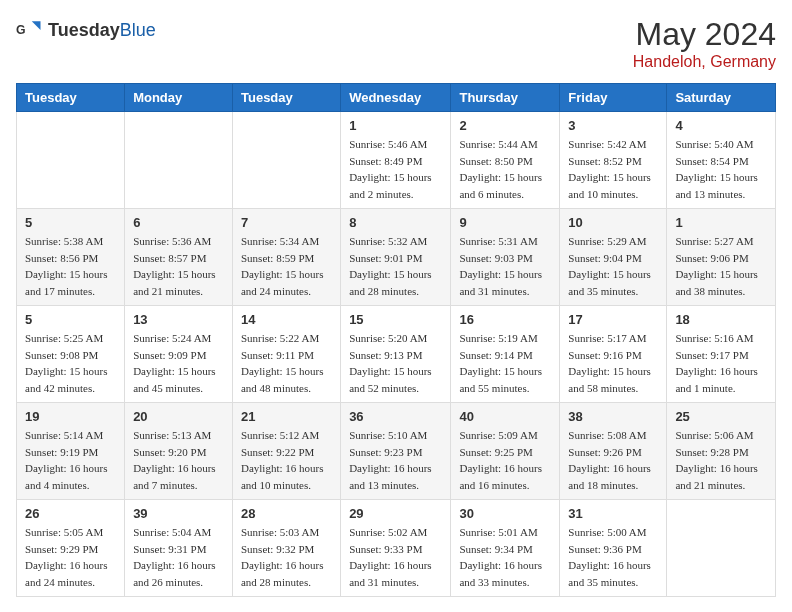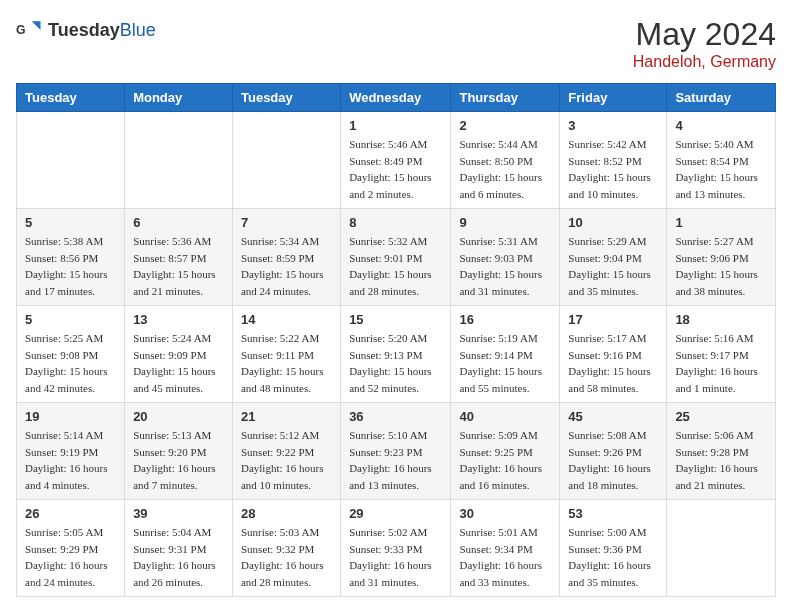--- a/index.html
+++ b/index.html
@@ -219,21 +219,21 @@
         </td>
         <td>
           <span class="day-number">36</span>
           <div class="day-info">Sunrise: 5:10 AM<br>Sunset: 9:23 PM<br>Daylight: 16 hours<br>and 13 minutes.</div>
         </td>
         <td>
           <span class="day-number">40</span>
           <div class="day-info">Sunrise: 5:09 AM<br>Sunset: 9:25 PM<br>Daylight: 16 hours<br>and 16 minutes.</div>
         </td>
         <td>
-          <span class="day-number">45</span>
+          <span class="day-number">38</span>
           <div class="day-info">Sunrise: 5:08 AM<br>Sunset: 9:26 PM<br>Daylight: 16 hours<br>and 18 minutes.</div>
         </td>
         <td>
           <span class="day-number">25</span>
           <div class="day-info">Sunrise: 5:06 AM<br>Sunset: 9:28 PM<br>Daylight: 16 hours<br>and 21 minutes.</div>
         </td>
       </tr>
       <tr>
         <td>
           <span class="day-number">26</span>
@@ -249,19 +249,19 @@
         </td>
         <td>
           <span class="day-number">29</span>
           <div class="day-info">Sunrise: 5:02 AM<br>Sunset: 9:33 PM<br>Daylight: 16 hours<br>and 31 minutes.</div>
         </td>
         <td>
           <span class="day-number">30</span>
           <div class="day-info">Sunrise: 5:01 AM<br>Sunset: 9:34 PM<br>Daylight: 16 hours<br>and 33 minutes.</div>
         </td>
         <td>
-          <span class="day-number">53</span>
+          <span class="day-number">31</span>
           <div class="day-info">Sunrise: 5:00 AM<br>Sunset: 9:36 PM<br>Daylight: 16 hours<br>and 35 minutes.</div>
         </td>
         <td class="empty-cell"></td>
       </tr>
     </tbody>
 </table>
 
 </body></html>

